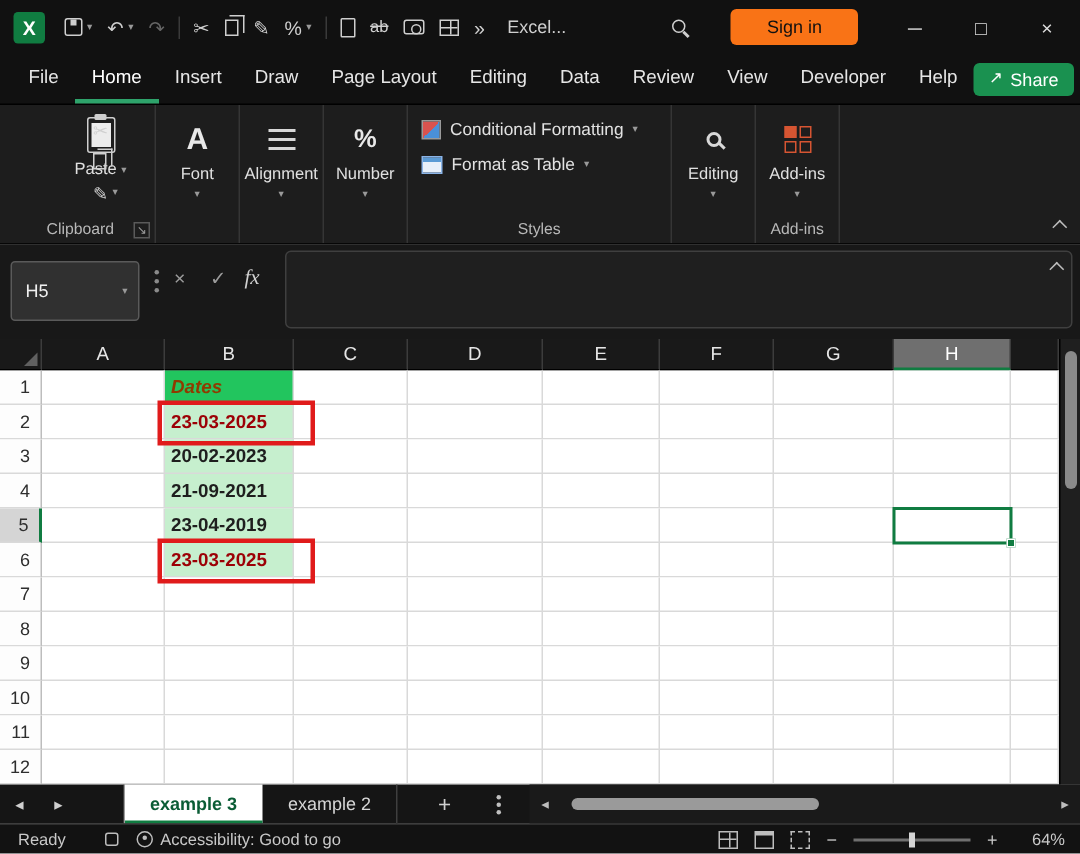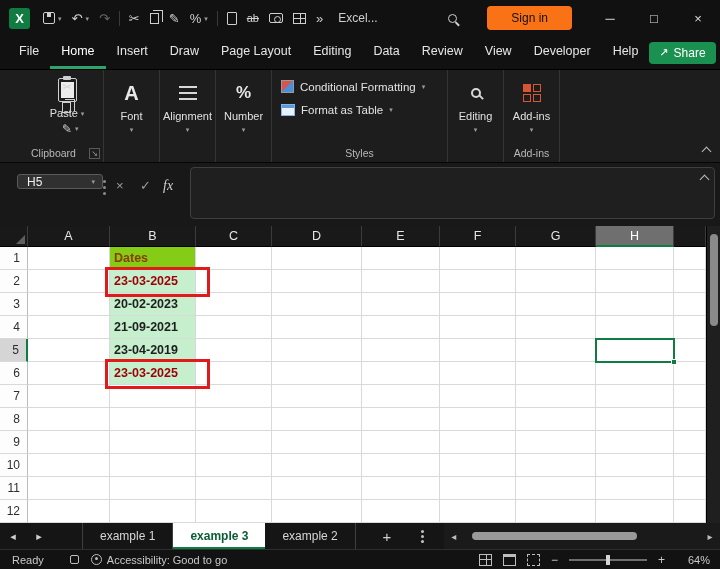--- a/index.html
+++ b/index.html
@@ -72,21 +72,21 @@
   .g-styles{width:176px;padding-top:5px;}
   .srow{display:flex;align-items:center;gap:6px;height:23px;padding:0 9px;color:#e2e2e2;font-size:11.5px;cursor:pointer;white-space:nowrap;}
   .cf-icon{width:13px;height:13px;border:1px solid #9a9a9a;background:linear-gradient(135deg,#d9534f 0 50%,#4a90d9 50% 100%);flex:none;}
   .ft-icon{width:14px;height:12px;border:1px solid #8ab4e8;background:linear-gradient(to bottom,#5b9bd5 0 3px,#e8f0fa 3px);flex:none;}
   .cs-icon{width:14px;height:12px;border:1px solid #999;background:linear-gradient(90deg,#e2a33d 0 33%,#6abf69 33% 66%,#5b9bd5 66%);flex:none;}
   .ribbon-collapse{position:absolute;right:10px;bottom:7px;cursor:pointer;}
   .chev-up{display:block;width:7px;height:7px;border-left:1.5px solid #bdbdbd;border-top:1.5px solid #bdbdbd;transform:rotate(45deg);}
 
   
   .formulabar{position:absolute;top:163px;left:0;width:100%;height:63px;background:#181818;}
-  .namebox{position:absolute;left:17px;top:11px;width:86px;height:15px;background:#303030;border:1px solid #5a5a5a;border-radius:3px;color:#f0f0f0;font-size:12px;display:flex;align-items:center;cursor:pointer;}
+  .namebox{position:absolute;left:7px;top:11px;width:86px;height:40px;background:#303030;border:1px solid #5a5a5a;border-radius:3px;color:#f0f0f0;font-size:12px;display:flex;align-items:center;cursor:pointer;}
   .namebox .nb-text{padding-left:9px;flex:1;}
   .namebox .caret{margin-right:7px;}
   .fdots{position:absolute;left:103px;top:23px;width:3px;height:3px;border-radius:50%;background:#8a8a8a;box-shadow:0 6px 0 #8a8a8a,0 -6px 0 #8a8a8a;}
   .fbtn{position:absolute;top:15px;font-size:13px;color:#9c9c9c;cursor:pointer;}
   .fx{font-family:"Liberation Serif","DejaVu Serif",serif;font-style:italic;color:#d0d0d0;font-size:14px;}
   .finput{position:absolute;left:190px;top:4px;right:5px;bottom:7px;background:#1f1f1f;border:1px solid #3f3f3f;border-radius:4px;color:#e8e8e8;font-size:12.5px;padding:4px 26px 4px 8px;cursor:text;overflow:hidden;}
   .fb-collapse{position:absolute;right:12px;top:13px;cursor:pointer;}
 
   
   #grid-area{position:absolute;top:226px;left:0;width:706px;height:297px;background:#fff;overflow:hidden;}
@@ -355,21 +355,21 @@
       <div class="rowhdr" style="left: 0px; top: 90px; width: 28px; height: 23px;">4</div>
       <div class="rowhdr selrowhdr" style="left: 0px; top: 113px; width: 28px; height: 23px;">5</div>
       <div class="rowhdr" style="left: 0px; top: 136px; width: 28px; height: 23px;">6</div>
       <div class="rowhdr" style="left: 0px; top: 159px; width: 28px; height: 23px;">7</div>
       <div class="rowhdr" style="left: 0px; top: 182px; width: 28px; height: 23px;">8</div>
       <div class="rowhdr" style="left: 0px; top: 205px; width: 28px; height: 23px;">9</div>
       <div class="rowhdr" style="left: 0px; top: 228px; width: 28px; height: 23px;">10</div>
       <div class="rowhdr" style="left: 0px; top: 251px; width: 28px; height: 23px;">11</div>
       <div class="rowhdr" style="left: 0px; top: 274px; width: 28px; height: 23px;">12</div>
       <div class="cell" style="left: 28px; top: 21px; width: 82px; height: 23px;"></div>
-      <div class="cell filled" style="left: 110px; top: 21px; width: 86px; height: 23px; background: #84cc16; color: rgb(143, 59, 0);">Dates</div>
+      <div class="cell filled" style="left: 110px; top: 21px; width: 86px; height: 23px; background: #22c55e; color: rgb(143, 59, 0); font-style: italic;">Dates</div>
       <div class="cell" style="left: 196px; top: 21px; width: 76px; height: 23px;"></div>
       <div class="cell" style="left: 272px; top: 21px; width: 90px; height: 23px;"></div>
       <div class="cell" style="left: 362px; top: 21px; width: 78px; height: 23px;"></div>
       <div class="cell" style="left: 440px; top: 21px; width: 76px; height: 23px;"></div>
       <div class="cell" style="left: 516px; top: 21px; width: 80px; height: 23px;"></div>
       <div class="cell" style="left: 596px; top: 21px; width: 78px; height: 23px;"></div>
       <div class="cell" style="left: 674px; top: 21px; width: 32px; height: 23px;"></div>
       <div class="cell" style="left: 28px; top: 44px; width: 82px; height: 23px;"></div>
       <div class="cell filled" style="left: 110px; top: 44px; width: 86px; height: 23px; background: rgb(198, 239, 206); color: rgb(156, 0, 6);">23-03-2025</div>
       <div class="cell" style="left: 196px; top: 44px; width: 76px; height: 23px;"></div>
@@ -476,21 +476,20 @@
       </div>
     </div>
   <div class="vscroll">
     <div class="vthumb"></div>
   </div>
 
   <div class="sheetbar">
     <span class="navarrow">◂</span>
     <span class="navarrow">▸</span>
     <div id="sheet-tabs" class="stabs">
-        <span class="stab">example 1</span>
         <span class="stab active">example 3</span>
         <span class="stab">example 2</span>
       </div>
     <span class="addsheet">+</span>
     <span class="kebab">
         <span class="vdots"></span>
       </span>
     <div class="hscroll">
       <span class="harrow left">◂</span>
       <div class="hthumb"></div>

